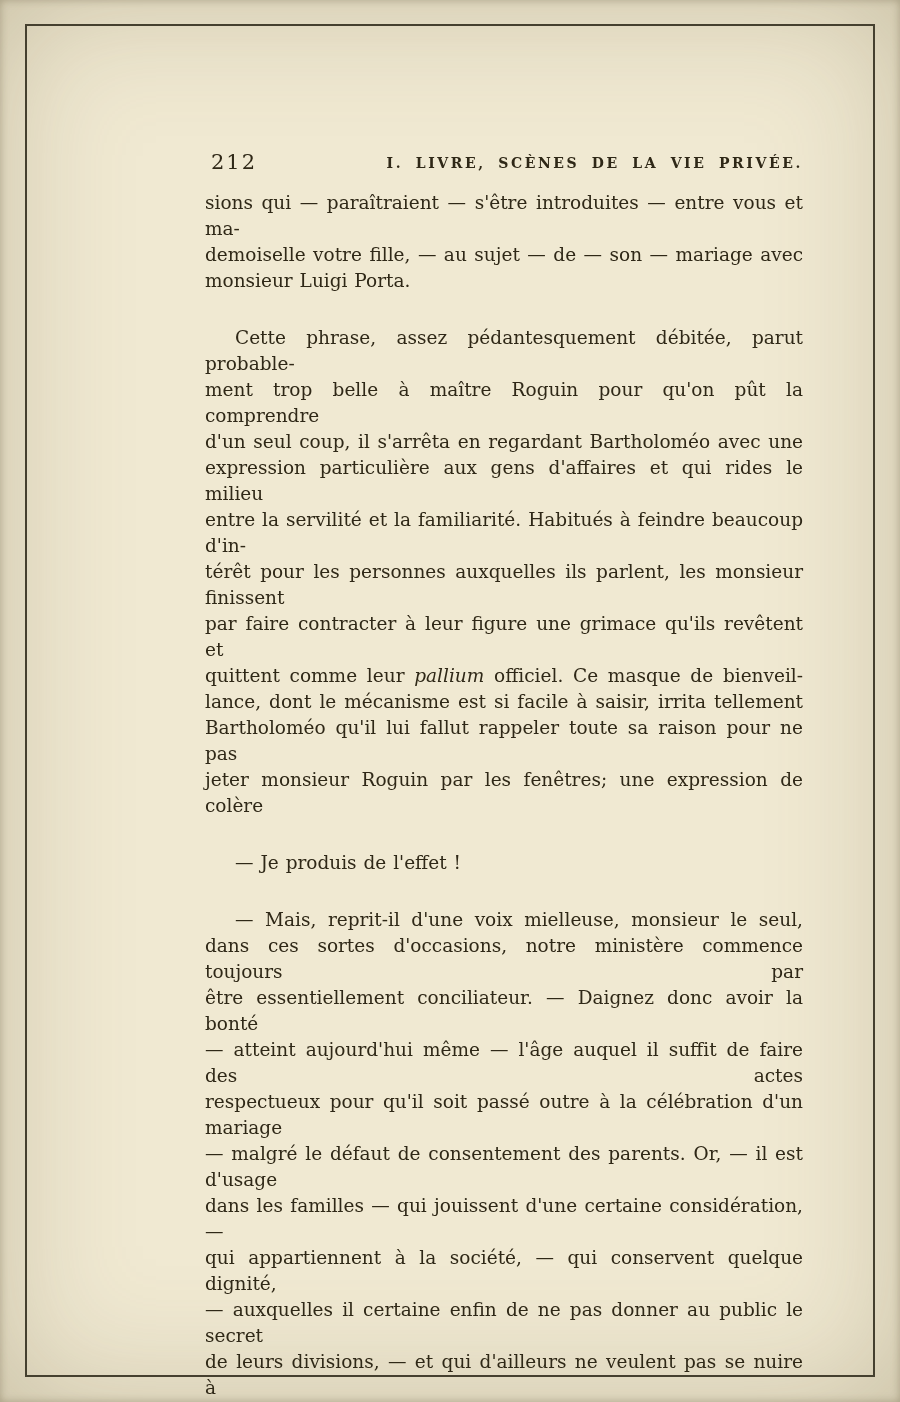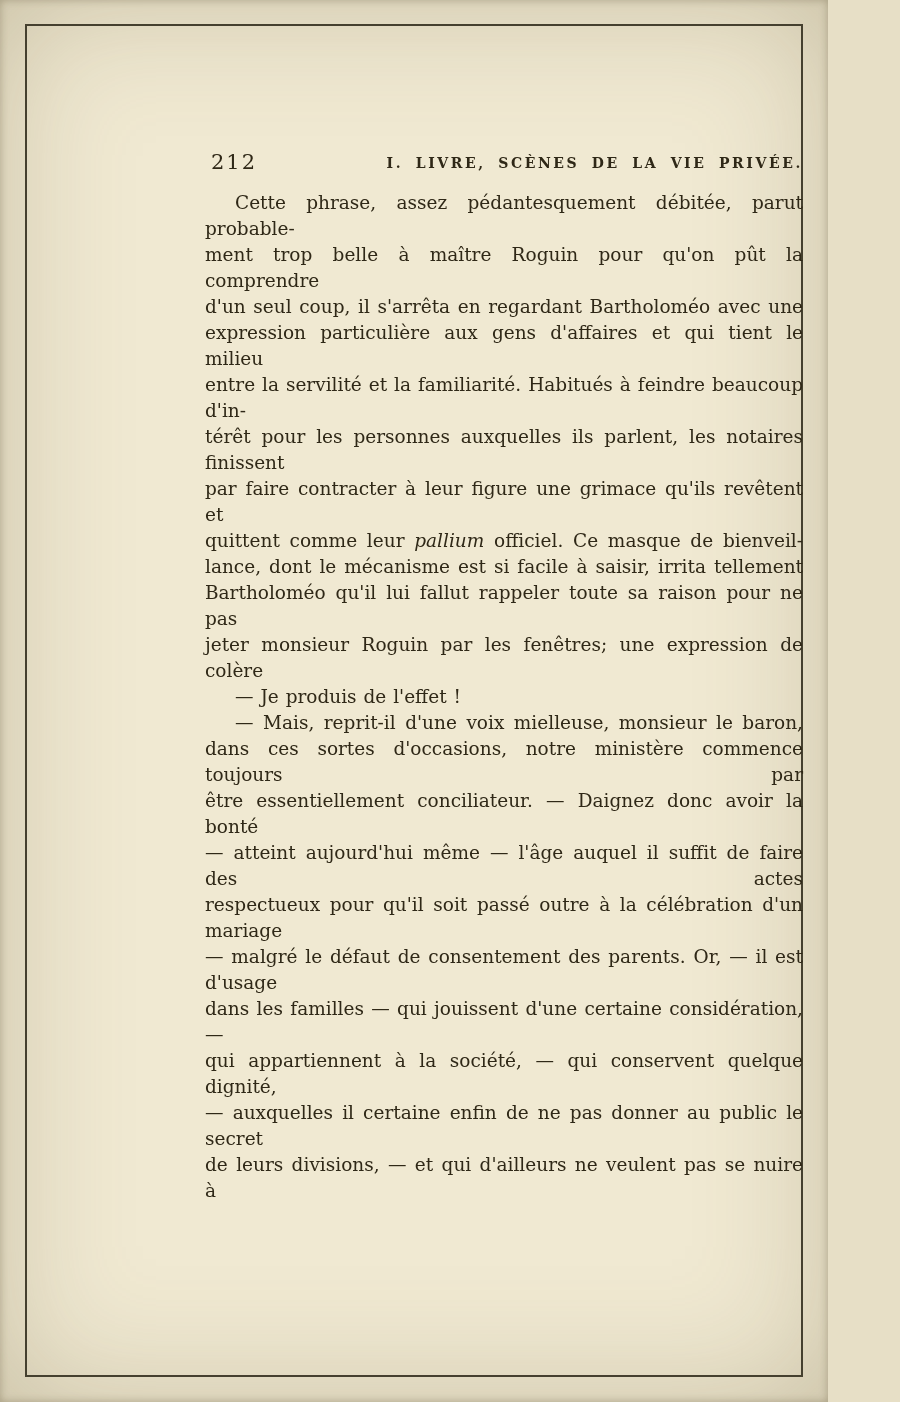--- a/index.html
+++ b/index.html
@@ -4,21 +4,21 @@
 <style>
   * { box-sizing: border-box; }
   html, body { margin: 0; padding: 0; }
   body {
     width: 900px; height: 1402px;
     background: #e7dfc6;
     font-family: "DejaVu Serif", "Liberation Serif", serif;
   }
   .scan {
     position: relative;
-    width: 828px; height: 1402px;
+    width: 900px; height: 1402px;
     background: #f0e9d2;
     box-shadow: inset 0 0 130px rgba(110,95,60,0.30), inset 0 0 8px rgba(80,70,40,0.35);
     overflow: hidden;
   }
   .frame {
     position: absolute;
     left: 25px; top: 24px; right: 25px; bottom: 25px;
     border: 2px solid #45402f;
     pointer-events: none;
   }
@@ -39,52 +39,57 @@
     padding-top: 5px;
   }
   .para { margin: 0; }
   .line {
     font-size: 18.5px; line-height: 26px;
     text-align: justify; text-align-last: justify;
     word-spacing: 1px;
     white-space: normal;
   }
   .line.last { text-align-last: left; }
-  .line.indent { text-indent: 30px; }
+  .line.indent { text-indent: 30px; margin-top: 31px; }
   em { font-style: italic; }
 </style>
 </head>
 <body>
 
 <div class="scan">
   <div class="frame"></div>
   <div class="text-area">
     <div class="header">
       <span class="pagenum">212</span>
       <span class="runtitle">I. LIVRE, SCÈNES DE LA VIE PRIVÉE.</span>
     </div>
     <div class="body-text" id="text-block">
         <div class="para">
+          <div class="line">sions qui — paraîtraient — s'être introduites — entre vous et ma-</div>
+          <div class="line">demoiselle votre fille, — au sujet — de — son — mariage avec</div>
+          <div class="line last">monsieur Luigi Porta.</div>
+        </div>
+        <div class="para">
           <div class="line indent">Cette phrase, assez pédantesquement débitée, parut probable-</div>
           <div class="line">ment trop belle à maître Roguin pour qu'on pût la comprendre</div>
           <div class="line">d'un seul coup, il s'arrêta en regardant Bartholoméo avec une</div>
-          <div class="line">expression particulière aux gens d'affaires et qui tient le milieu</div>
+          <div class="line">expression particulière aux gens d'affaires et qui rides le milieu</div>
           <div class="line">entre la servilité et la familiarité. Habitués à feindre beaucoup d'in-</div>
-          <div class="line">térêt pour les personnes auxquelles ils parlent, les notaires finissent</div>
+          <div class="line">térêt pour les personnes auxquelles ils parlent, les monsieur finissent</div>
           <div class="line">par faire contracter à leur figure une grimace qu'ils revêtent et</div>
           <div class="line">quittent comme leur <em>pallium</em> officiel. Ce masque de bienveil-</div>
           <div class="line">lance, dont le mécanisme est si facile à saisir, irrita tellement</div>
           <div class="line">Bartholoméo qu'il lui fallut rappeler toute sa raison pour ne pas</div>
           <div class="line">jeter monsieur Roguin par les fenêtres; une expression de colère</div>
         </div>
         <div class="para">
           <div class="line last indent">— Je produis de l'effet !</div>
         </div>
         <div class="para">
-          <div class="line indent">— Mais, reprit-il d'une voix mielleuse, monsieur le baron,</div>
+          <div class="line indent">— Mais, reprit-il d'une voix mielleuse, monsieur le seul,</div>
           <div class="line">dans ces sortes d'occasions, notre ministère commence toujours par</div>
           <div class="line">être essentiellement conciliateur. — Daignez donc avoir la bonté</div>
           <div class="line">— atteint aujourd'hui même — l'âge auquel il suffit de faire des actes</div>
           <div class="line">respectueux pour qu'il soit passé outre à la célébration d'un mariage</div>
           <div class="line">— malgré le défaut de consentement des parents. Or, — il est d'usage</div>
           <div class="line">dans les familles — qui jouissent d'une certaine considération, —</div>
           <div class="line">qui appartiennent à la société, — qui conservent quelque dignité,</div>
           <div class="line">— auxquelles il certaine enfin de ne pas donner au public le secret</div>
           <div class="line">de leurs divisions, — et qui d'ailleurs ne veulent pas se nuire à</div>
         </div>

